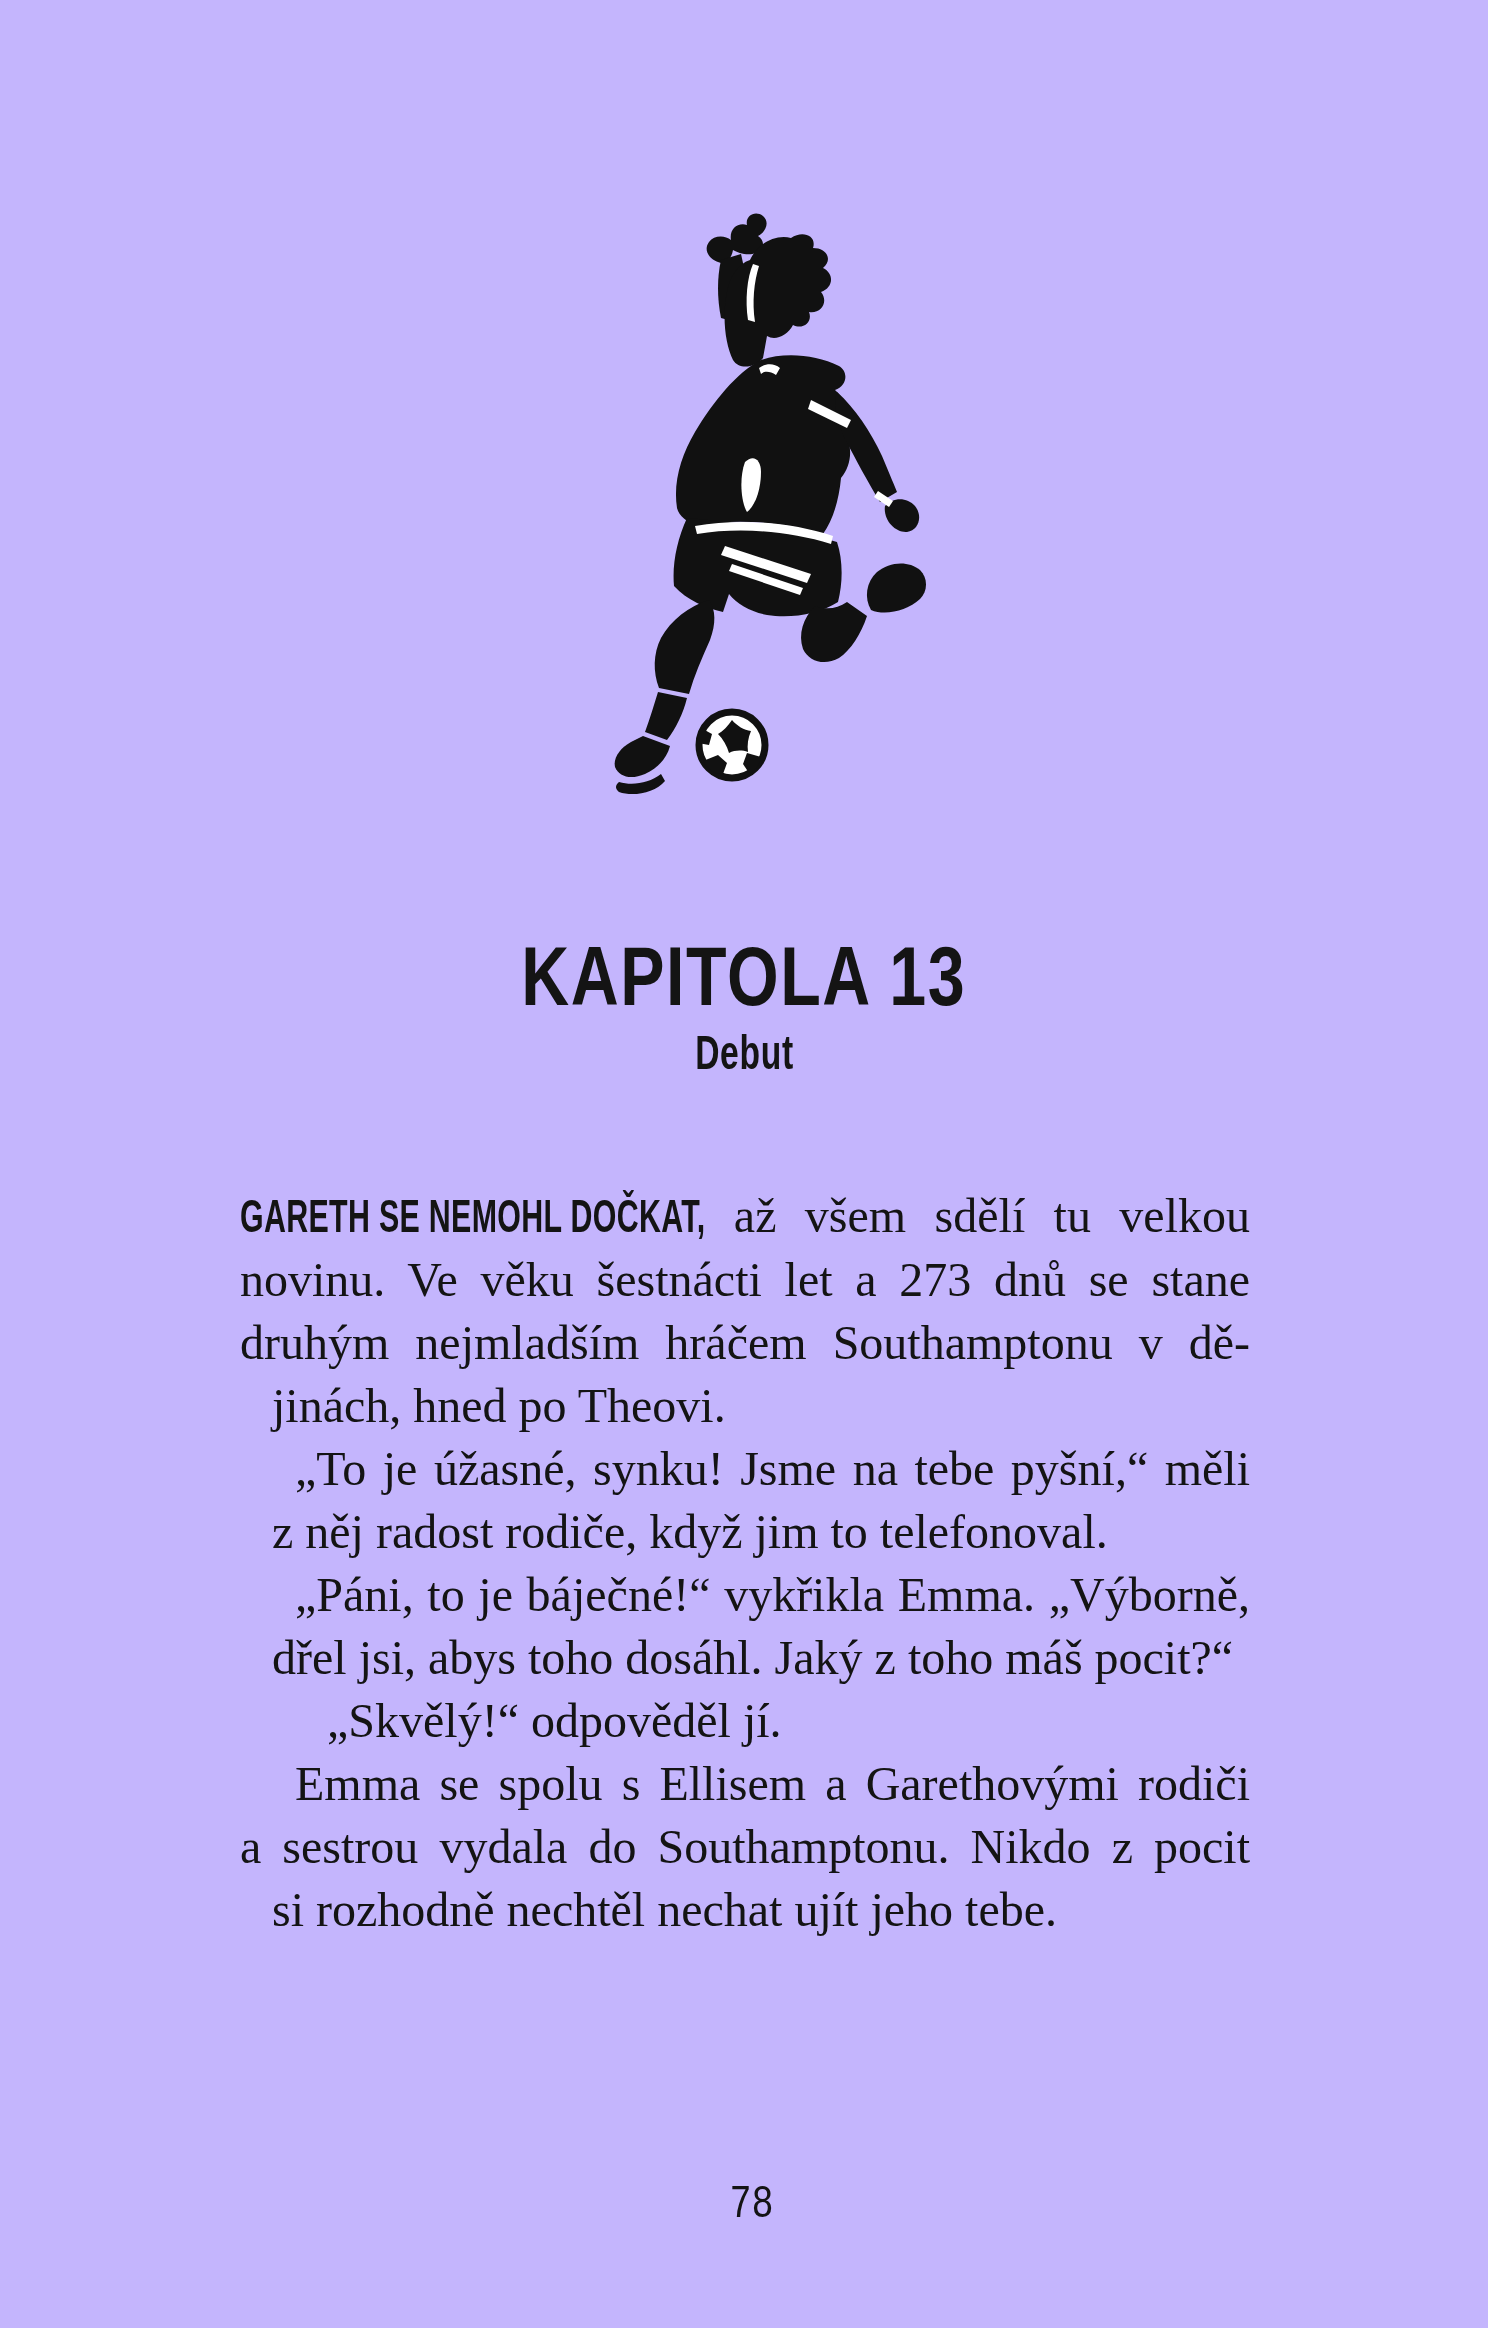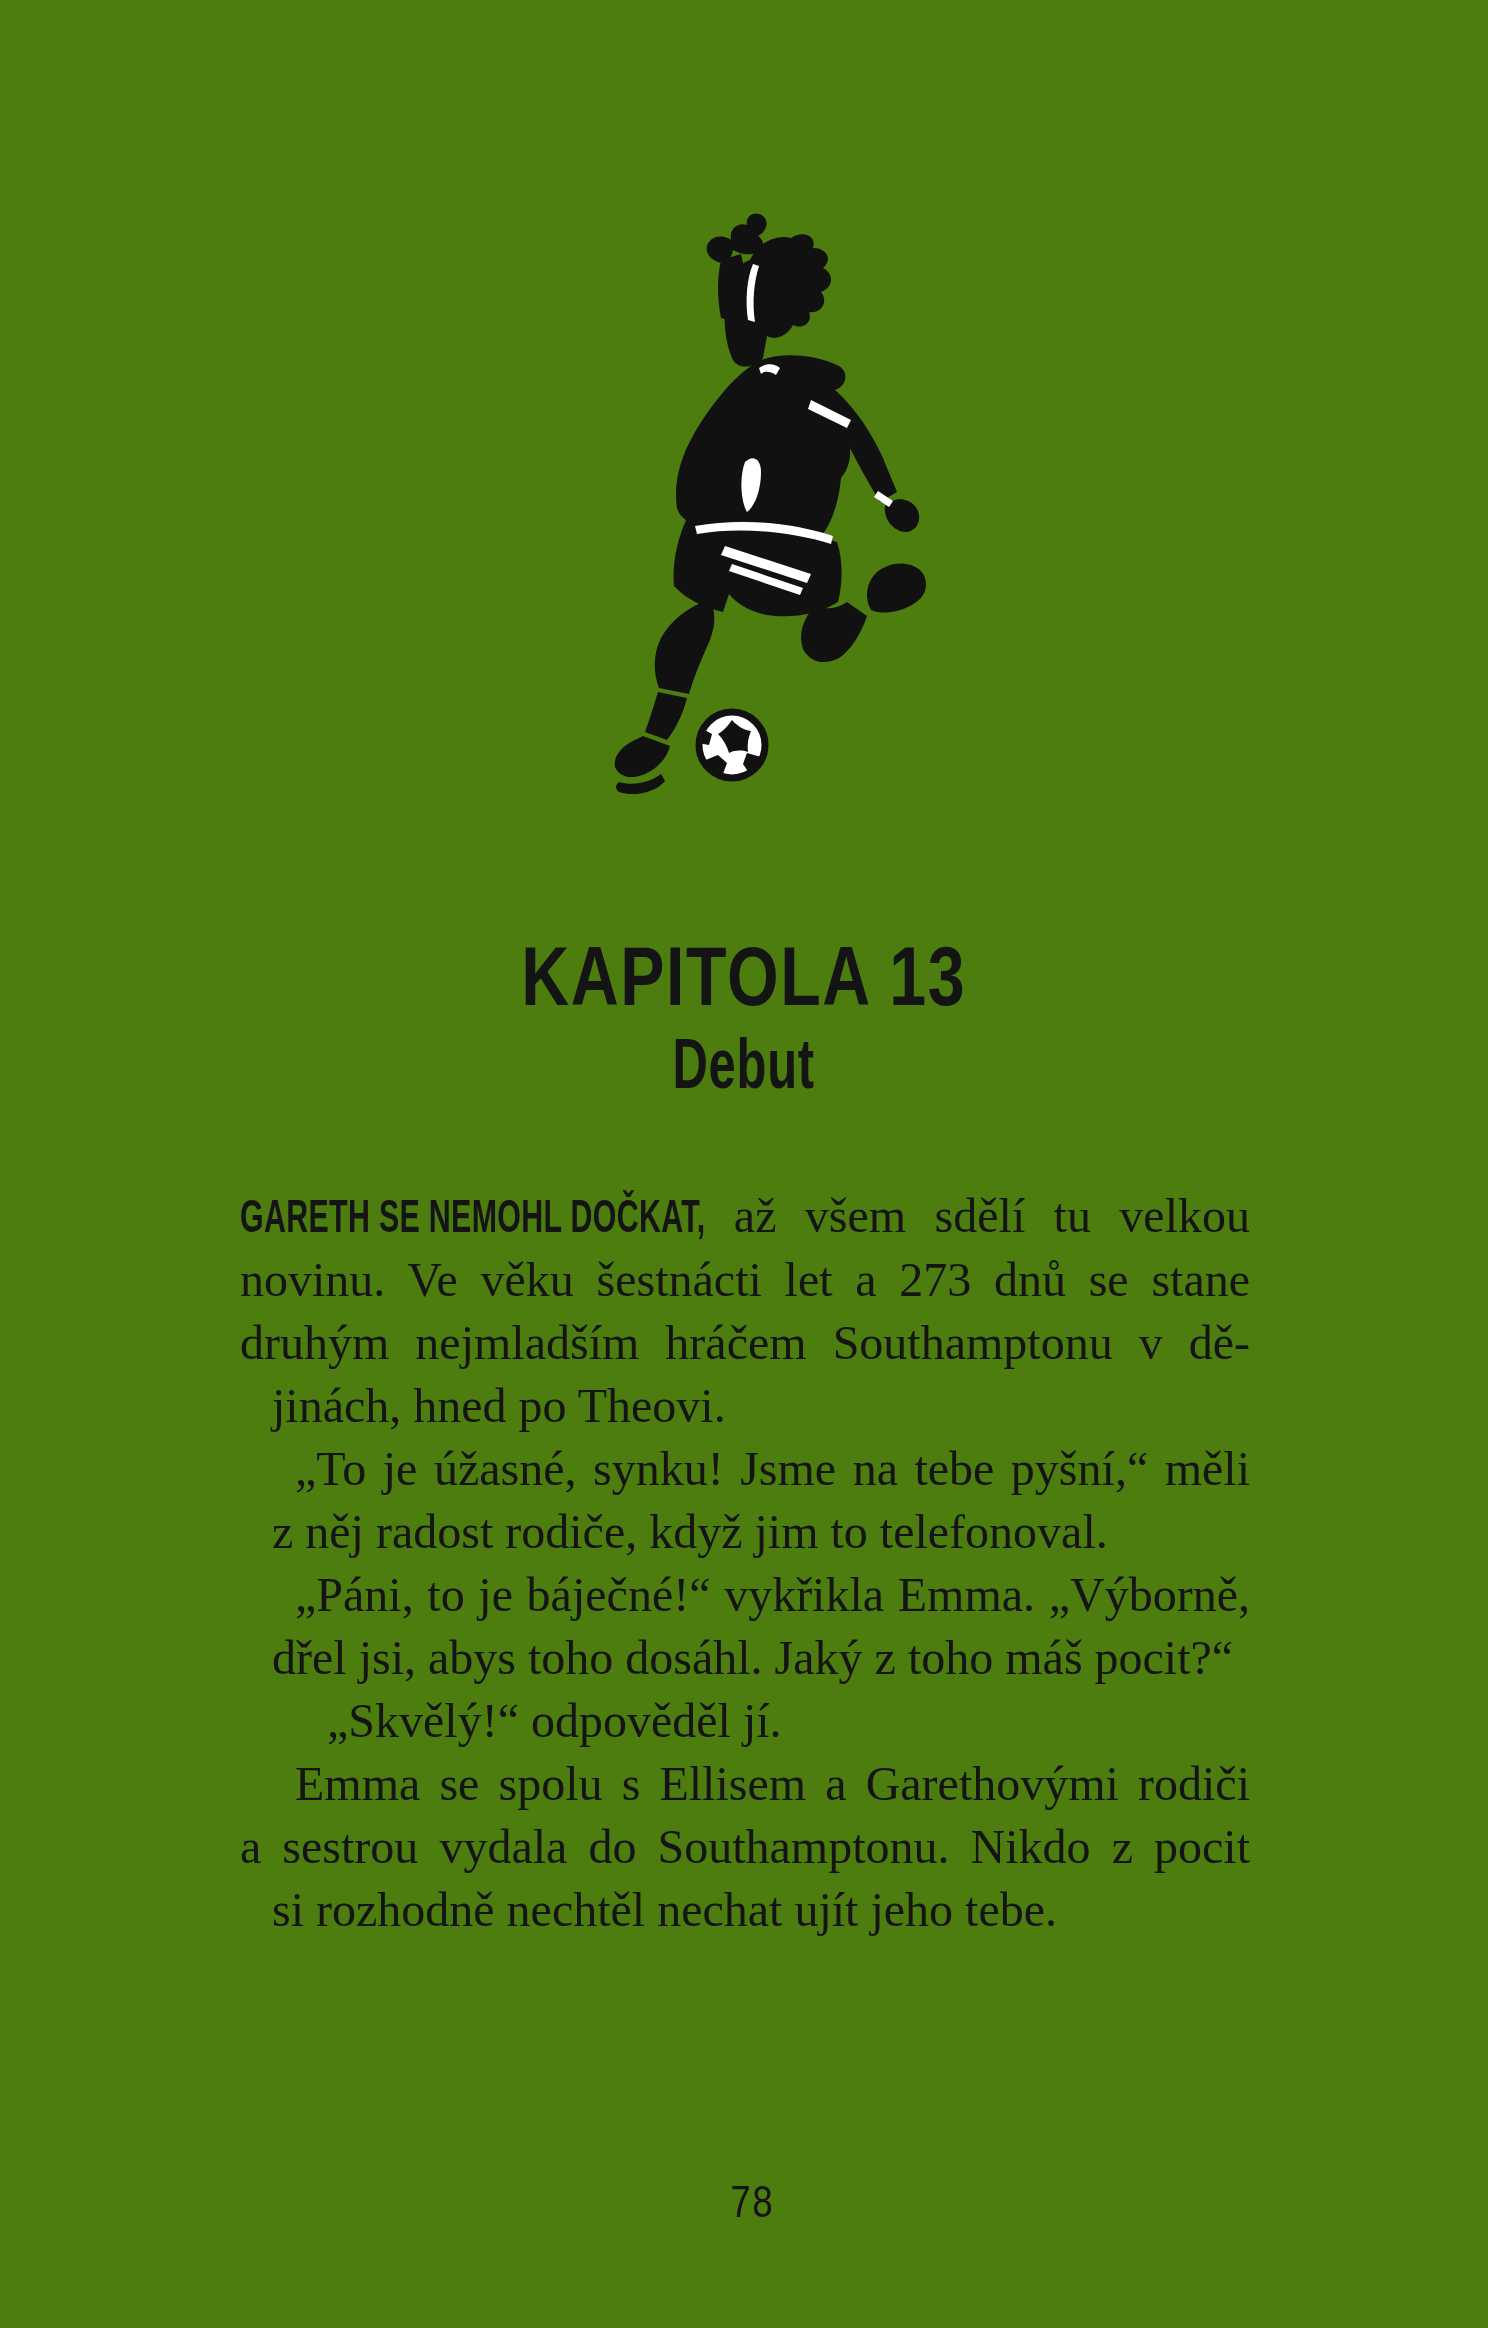--- a/index.html
+++ b/index.html
@@ -27,21 +27,21 @@
     margin:0;text-align:center;
     font-family:"Liberation Sans", sans-serif;
     font-weight:700;font-size:84px;line-height:1;
     letter-spacing:2px;white-space:nowrap;
   }
   .chapter-label .cond{display:inline-block;transform:scaleX(0.79);transform-origin:50% 50%;}
   .chapter-title{
     position:absolute;top:1029px;left:0;width:100%;
     margin:0;text-align:center;
     font-family:"Liberation Sans", sans-serif;
-    font-weight:700;font-size:70px;line-height:1;
+    font-weight:700;font-size:48px;line-height:1;
     letter-spacing:1px;white-space:nowrap;
   }
   .chapter-title .cond{display:inline-block;transform:scaleX(0.70);transform-origin:50% 50%;}
 
   
   .body-text{
     position:absolute;left:240px;top:1184px;width:1010px;
     font-size:48px;line-height:63px;
   }
   .body-text .line{
@@ -67,21 +67,21 @@
     position:absolute;top:2182px;left:0;width:100%;
     text-align:center;
     font-family:Liberation Mono, monospace;
     font-weight:400;font-size:46px;line-height:1;padding-left:8px;
   }
   .page-number .cond{display:inline-block;transform:scaleX(0.8);transform-origin:50% 50%;}
 </style>
 </head>
 <body>
 
-<div class="page" style="background: #4d7c0f; color: rgb(20, 20, 20);">
+<div class="page" style="background: #c4b5fd; color: rgb(20, 20, 20);">
 
   <figure class="illustration">
     <svg viewBox="0 0 420 655" xmlns="http://www.w3.org/2000/svg" aria-hidden="true">
       <g fill="#111111">
 
         <path d="M146,103 C134,100 128,90 134,82 C139,75 150,75 156,80 C154,70 162,62 172,65 C170,56 180,50 188,56 C195,62 191,72 183,76 C190,80 190,90 181,93 C173,96 163,93 158,90 C157,97 152,104 146,103 Z"></path>
 
         <path d="M146,100 L166,94 C172,118 172,142 168,164 L146,158 C142,138 142,118 146,100 Z"></path>
 
         <path d="M158,200 C150,184 147,156 152,132 C155,116 163,104 175,100 C182,84 200,74 216,78 C228,70 242,76 238,88 C252,88 258,100 248,108 C260,114 258,128 246,132 C254,142 246,154 234,152 C238,162 228,170 218,165 C212,176 200,181 192,176 L188,198 C180,208 164,210 158,200 Z"></path>

